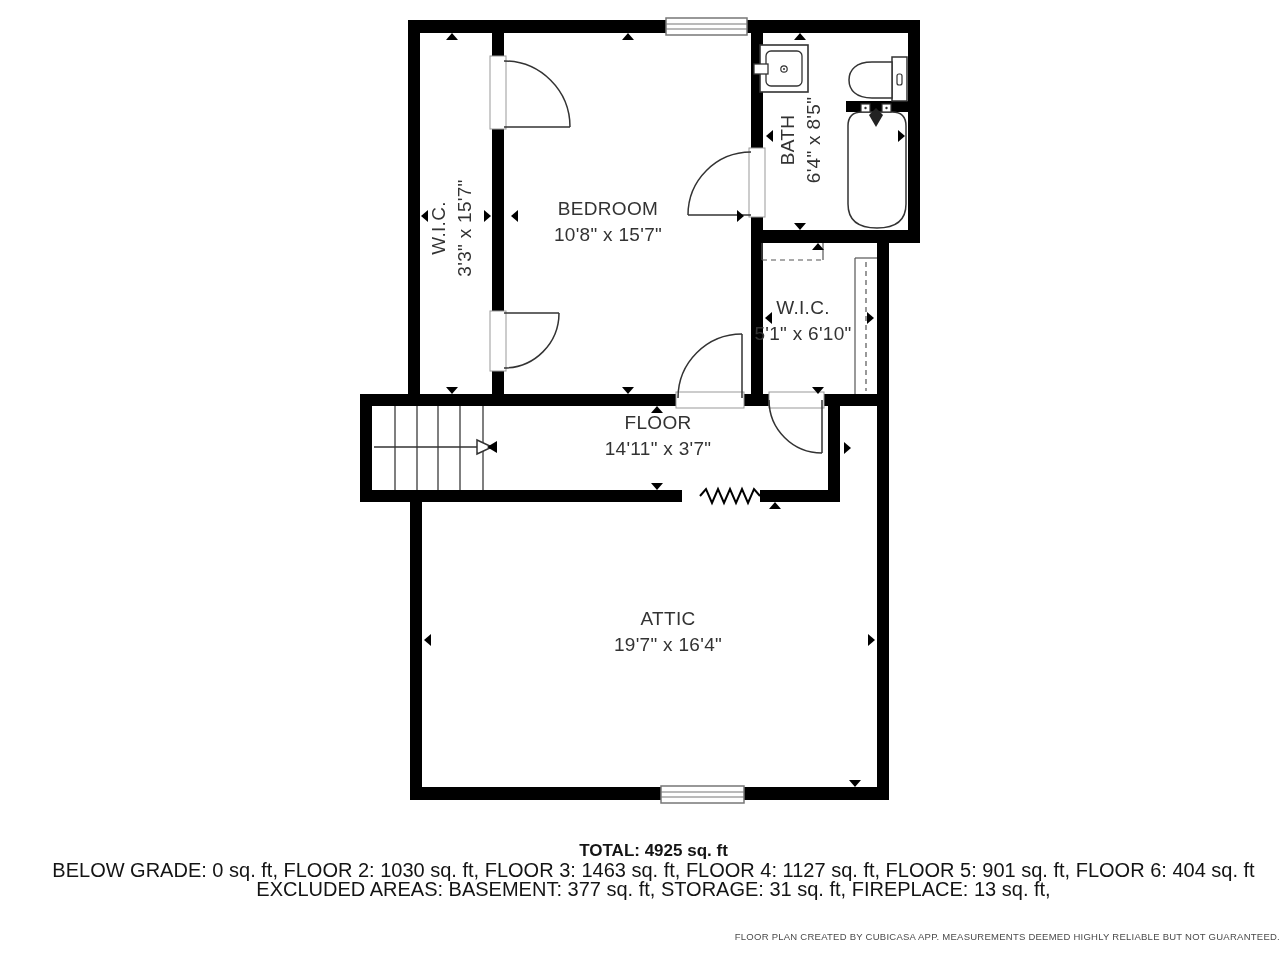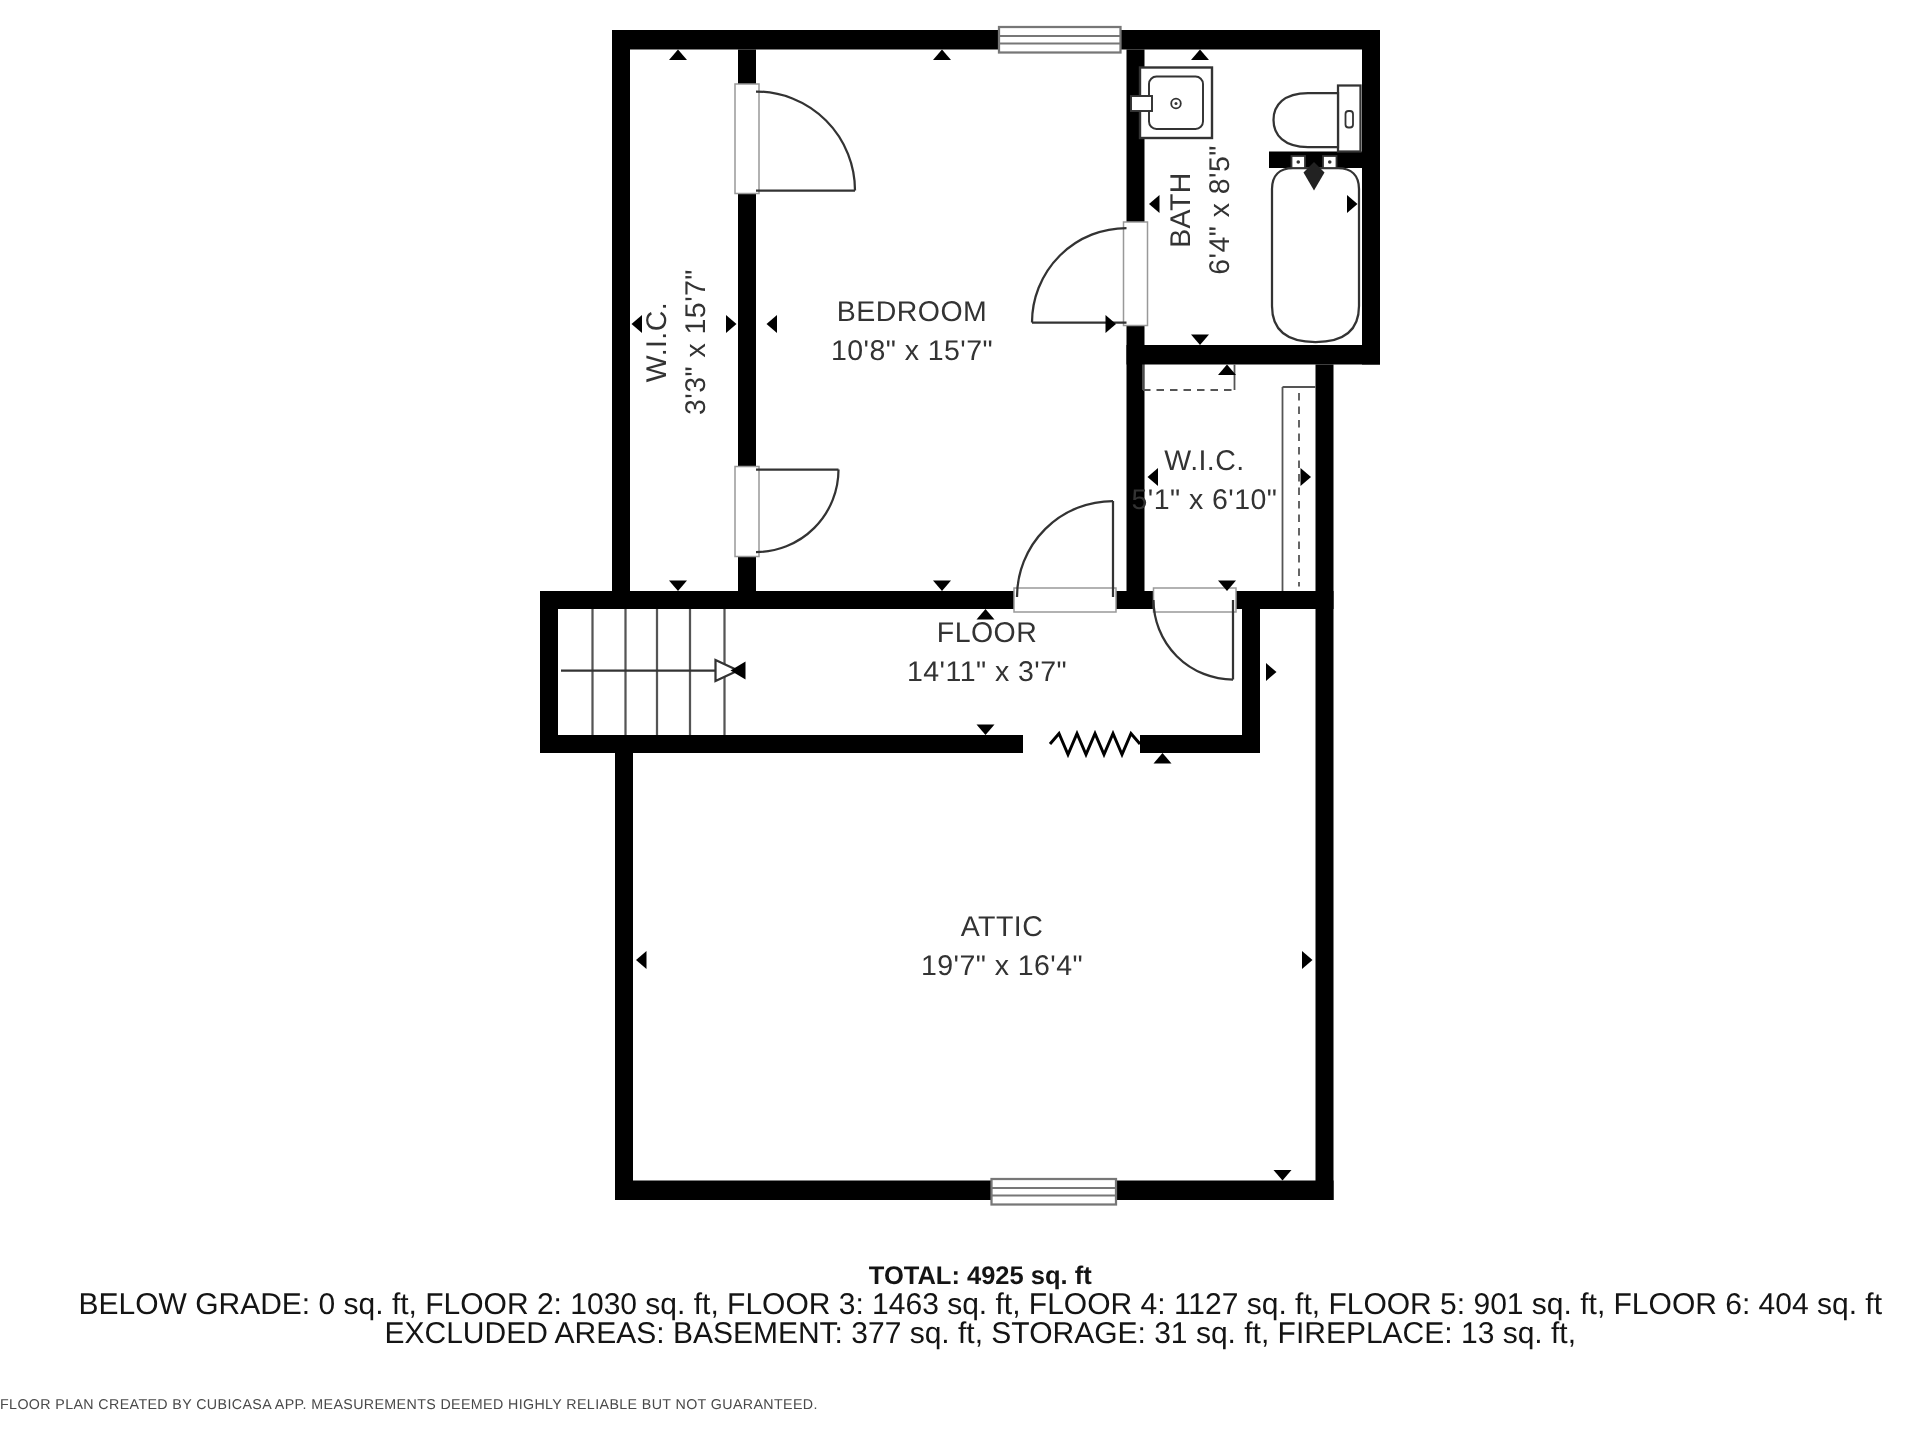--- a/index.html
+++ b/index.html
@@ -5,21 +5,21 @@
   html,body{margin:0;padding:0;background:#fff;}
   .stage{position:relative;width:1280px;height:960px;background:#fff;overflow:hidden;
          font-family:"Liberation Sans",sans-serif;}
   .plan-svg{position:absolute;left:0;top:0;}
   .room-label{position:absolute;transform:translate(-50%,-50%);text-align:center;color:#333;
               font-size:19px;line-height:26px;letter-spacing:.3px;white-space:nowrap;}
   .room-label.rot{transform:translate(-50%,-50%) rotate(-90deg);}
   .summary{position:absolute;left:0;right:0;top:841px;text-align:center;color:#141414;padding-left:27px;}
   .summary .t{font-size:17px;font-weight:700;line-height:20px;}
   .summary .l{font-size:20px;line-height:18.5px;}
-  .credit{position:absolute;left:0;right:0;top:931px;text-align:left;color:#4a4a4a;
+  .credit{position:absolute;left:0;right:0;top:931px;text-align:right;color:#4a4a4a;
           font-size:9.5px;letter-spacing:.25px;}
 </style>
 </head>
 <body>
 
 <div class="stage">
 
   <svg class="plan-svg" width="1280" height="960" viewBox="0 0 1280 960">
 
     <g fill="#000">

